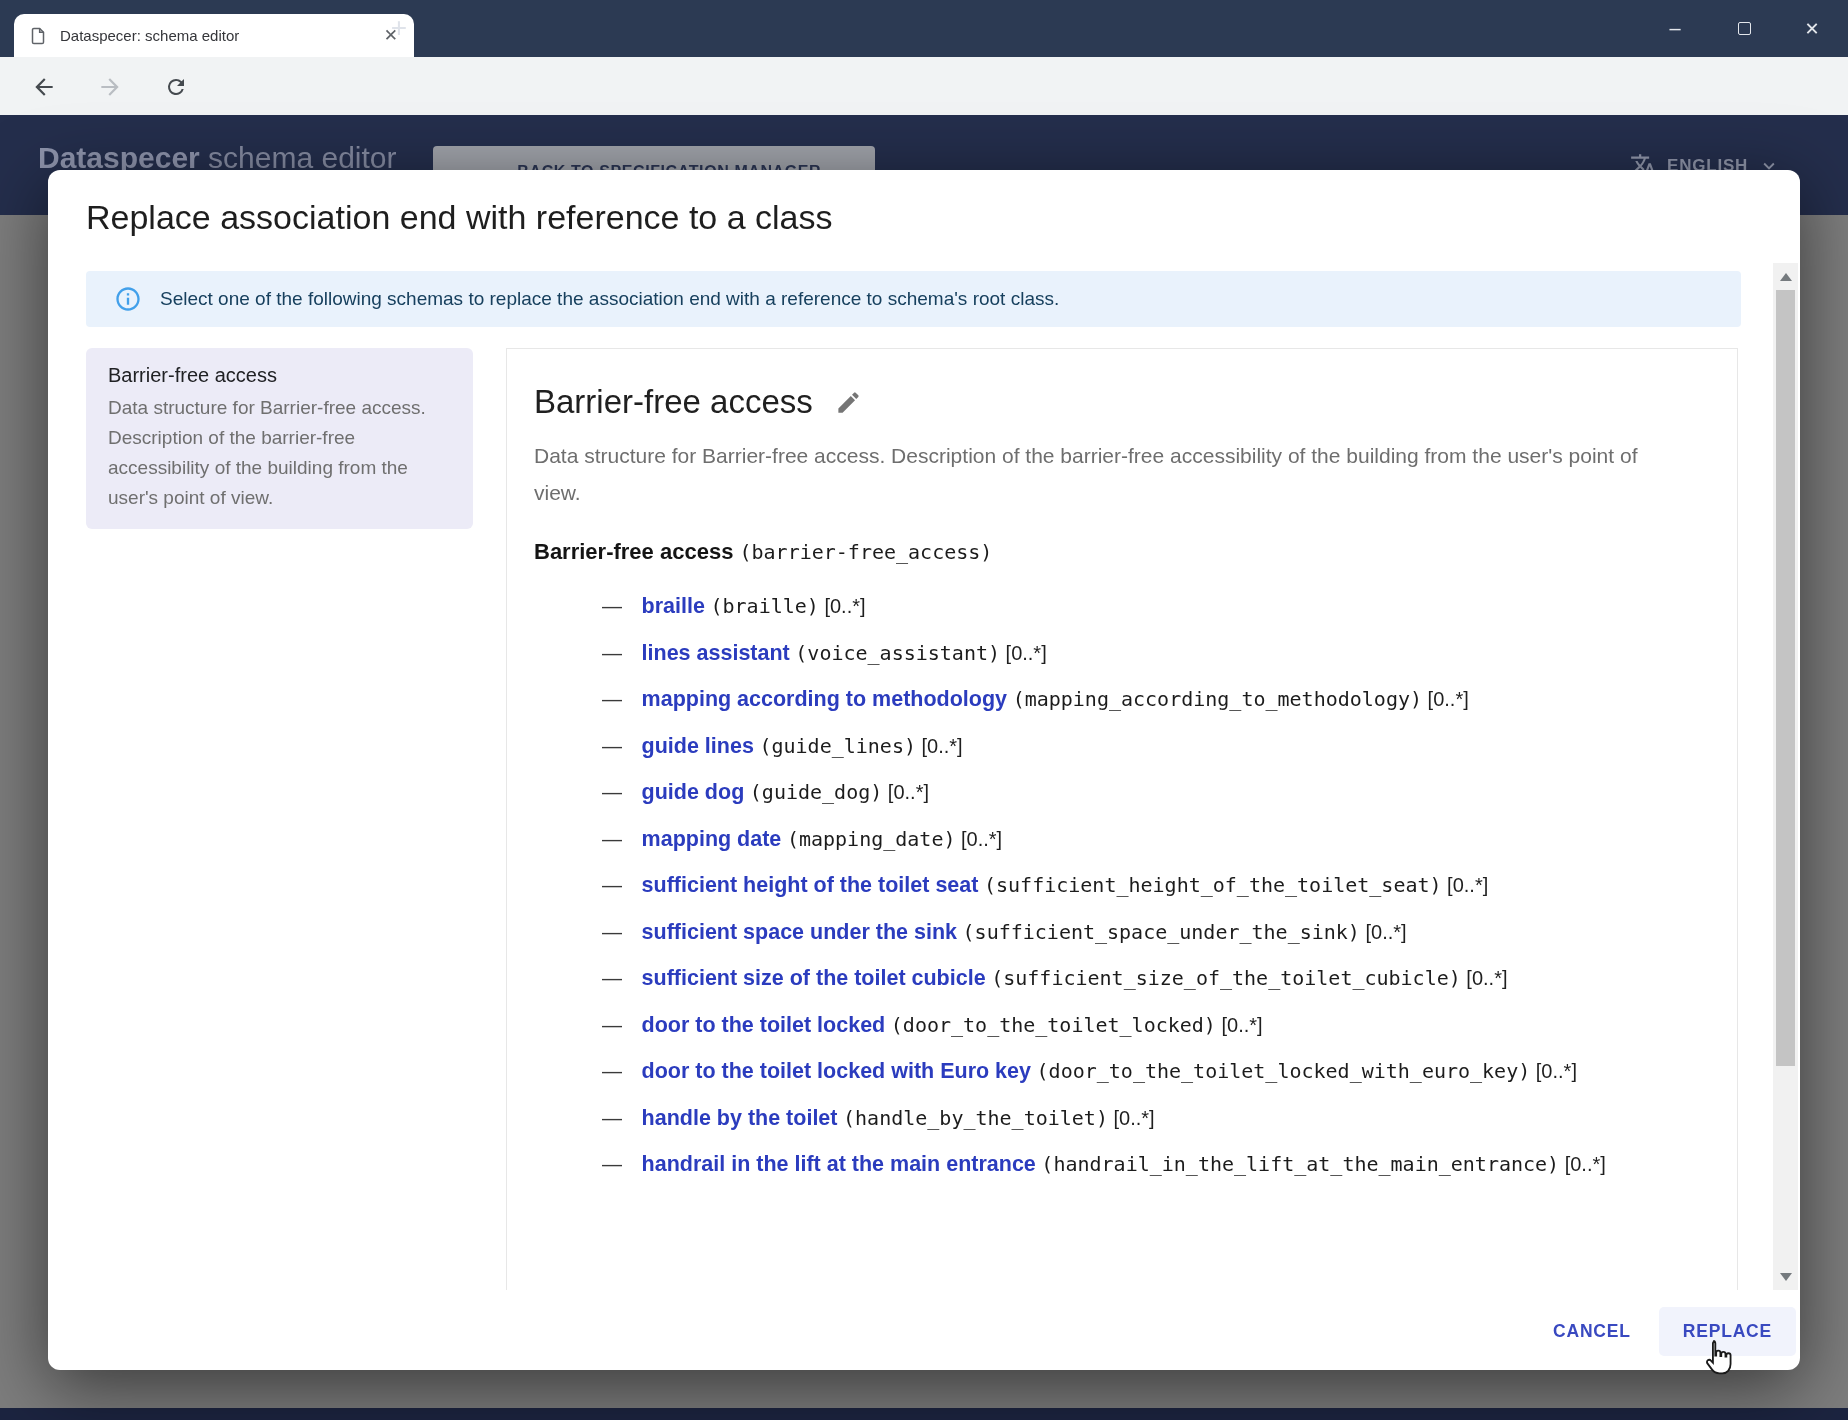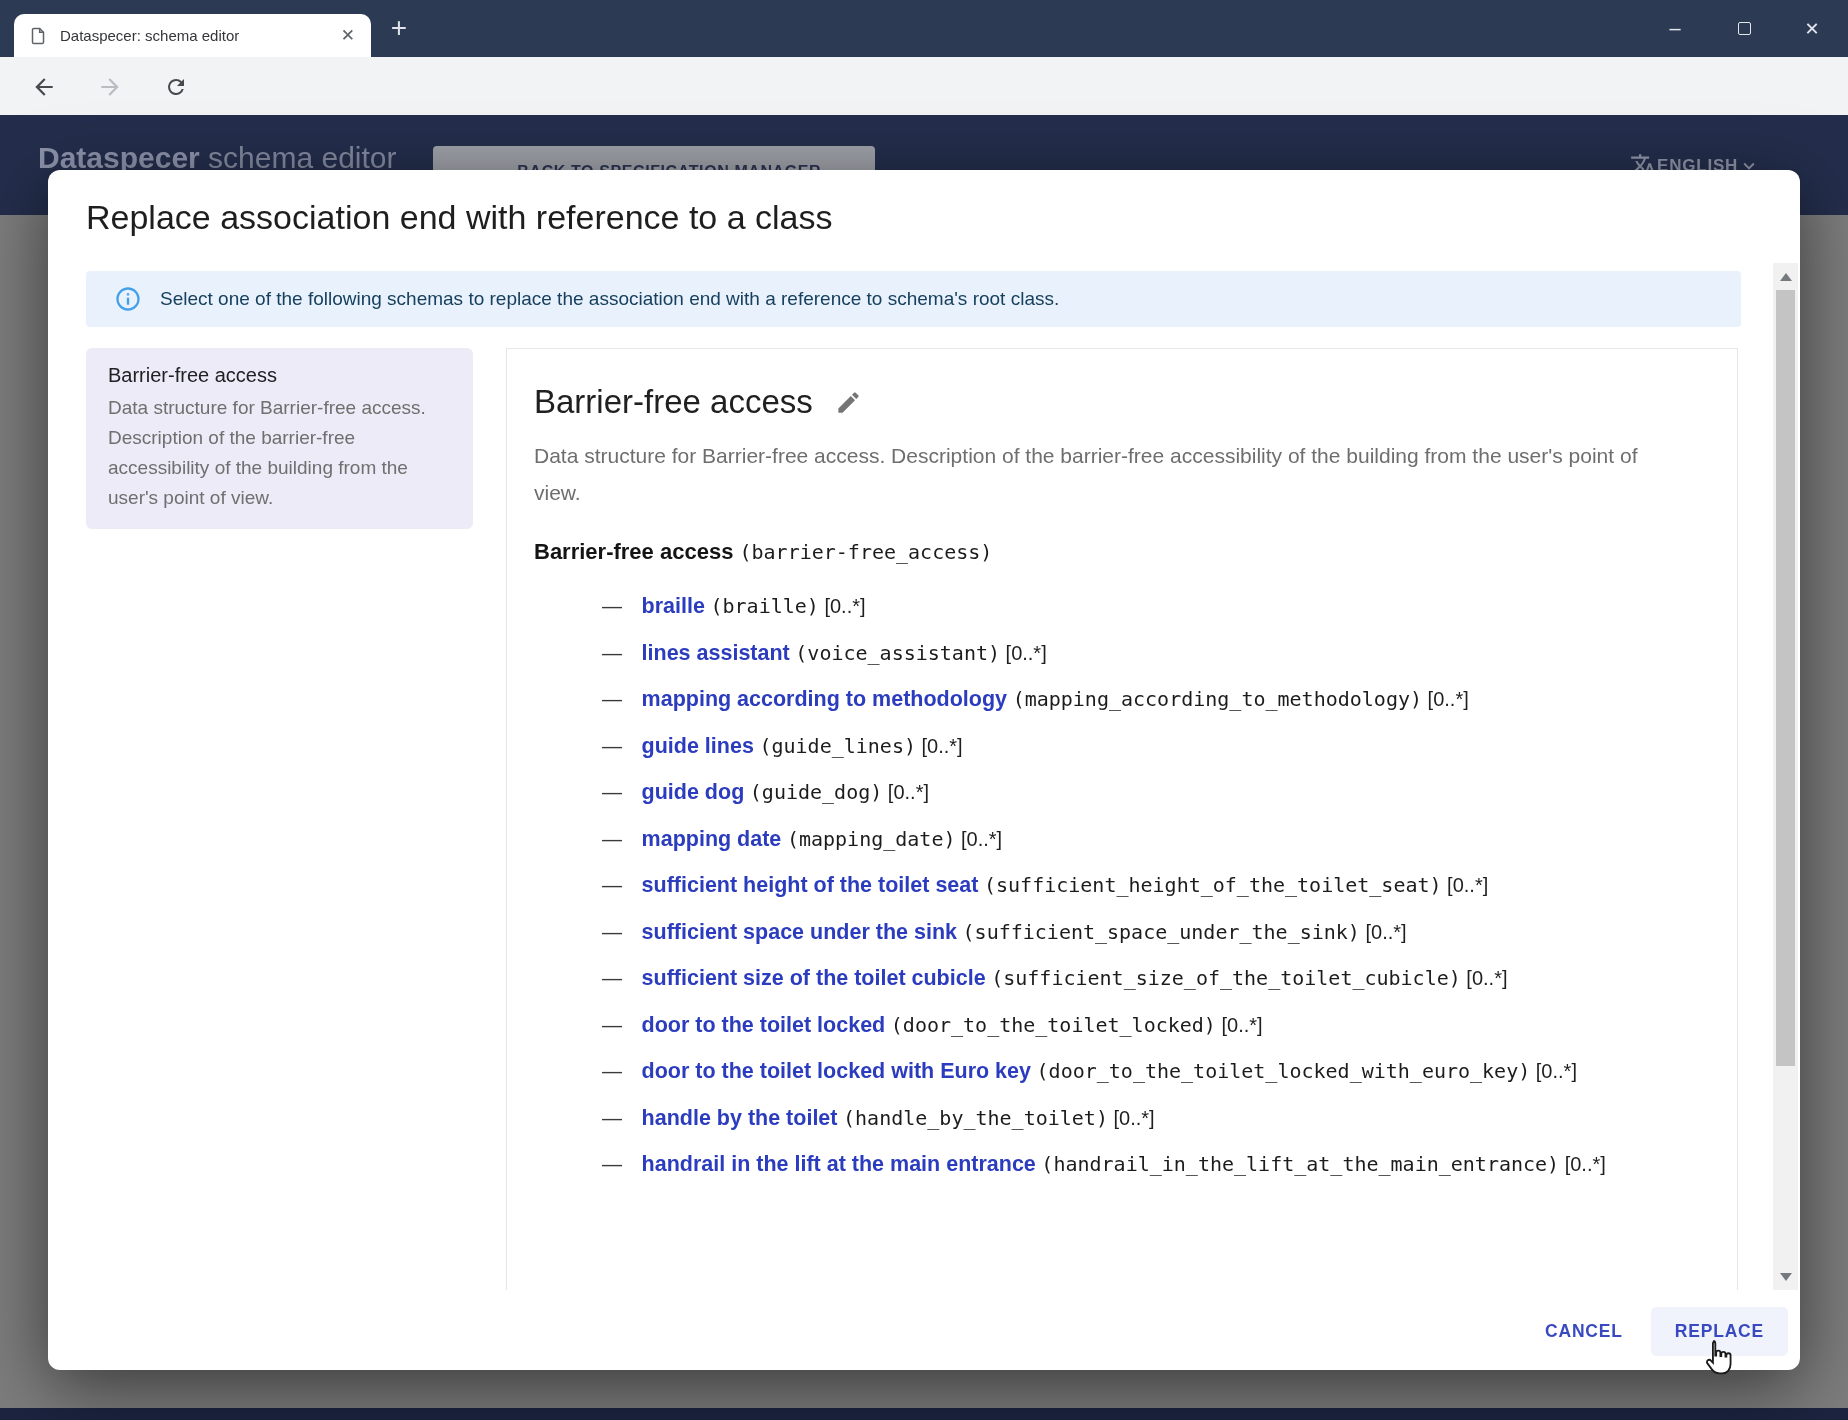--- a/index.html
+++ b/index.html
@@ -2,21 +2,21 @@
 <html><head>
 <meta charset="utf-8">
 <style>
   * { margin:0; padding:0; box-sizing:border-box; }
   html,body { width:1848px; height:1420px; overflow:hidden; background:#fff;
     font-family:"Liberation Sans", sans-serif; }
   .screen { position:relative; width:1848px; height:1420px; overflow:hidden; }
 
   
   .tabbar { position:absolute; left:0; top:0; width:1848px; height:57px; background:#2c3a53; }
-  .tab { position:absolute; left:14px; top:14px; width:357px; height:43px; background:#ffffff;
+  .tab { position:absolute; left:14px; top:14px; width:400px; height:43px; background:#ffffff;
     border-radius:10px 10px 0 0; display:flex; align-items:center; padding:0 12px 0 14px; }
   .tab-title { flex:1; font-size:15px; color:#35363a; white-space:nowrap; overflow:hidden; margin-left:12px; }
   .tab-close { font-size:17px; color:#5f6368; padding:0 4px; cursor:default; }
   .newtab { position:absolute; left:384px; top:12px; width:30px; height:34px; color:#dfe3ea;
     font-size:28px; font-weight:300; text-align:center; line-height:32px; }
   .winctl { position:absolute; top:0; height:57px; width:46px; display:flex; align-items:center;
     justify-content:center; color:#e4e7ec; }
   .win-min { left:1652px; font-size:20px; }
   .win-max { left:1721px; }
   .win-max .sq { width:13px; height:13px; border:1.6px solid #e4e7ec; border-radius:2px; }
@@ -35,21 +35,21 @@
   .dots { position:absolute; left:1786px; top:84px; width:40px; display:flex; gap:5px; justify-content:center; }
   .dots i { width:5px; height:5px; border-radius:50%; background:#5f6368; }
 
   
   .app-header { position:absolute; left:0; top:115px; width:1848px; height:100px; background:#242e4c; }
   .brand { position:absolute; left:38px; top:26px; font-size:30px; color:#848aa0; white-space:nowrap; }
   .brand b { color:#8d93ab; font-weight:700; }
   .back-btn { position:absolute; left:433px; top:31px; width:442px; height:52px; background:#9fa2a9;
     border-radius:4px; display:flex; align-items:center; justify-content:center; gap:14px;
     color:#2b3553; font-size:16px; font-weight:700; letter-spacing:.6px; }
-  .lang { position:absolute; left:1630px; top:37px; display:flex; align-items:center; 
+  .lang { position:absolute; left:1630px; top:37px; display:flex; align-items:center; gap:10px;
     color:#8f95a9; font-size:17px; font-weight:700; letter-spacing:.8px; }
   .page-gray { position:absolute; left:0; top:215px; width:1848px; height:1193px; background:#7d7d7d; }
   .app-footer { position:absolute; left:0; top:1408px; width:1848px; height:12px; background:#1c2440; }
 
   
   .modal { position:absolute; left:48px; top:170px; width:1752px; height:1200px; background:#ffffff;
     border-radius:12px; box-shadow:0 16px 70px rgba(0,0,0,.55); }
   .modal-title { position:absolute; left:38px; top:28px; font-size:34px; font-weight:500; color:#1e1e1e; }
   .modal-body { position:absolute; left:0; top:93px; width:1725px; height:1027px; overflow:hidden;
     padding:8px 0 0 38px; }
@@ -75,21 +75,21 @@
   
   .sbar { position:absolute; left:1725px; top:93px; width:25px; height:1027px; background:#f1f1f1; }
   .sbar .arr { position:absolute; left:0; width:25px; height:27px; display:flex; align-items:center; justify-content:center; }
   .sbar .tri-up { width:0; height:0; border-left:6px solid transparent; border-right:6px solid transparent;
     border-bottom:8px solid #757a7e; }
   .sbar .tri-dn { width:0; height:0; border-left:6px solid transparent; border-right:6px solid transparent;
     border-top:8px solid #757a7e; }
   .sbar .thumb { position:absolute; left:3px; top:27px; width:19px; height:776px; background:#c4c4c4; }
 
   .modal-footer { position:absolute; left:0; top:1122px; width:1752px; height:78px; display:flex;
-    align-items:center; justify-content:flex-end; gap:8px; padding-right:12px; }
+    align-items:center; justify-content:flex-end; gap:8px; padding-right:4px; }
   .btn { font-size:17.5px; font-weight:700; letter-spacing:.8px; color:#3949c0; padding:14px 20px;
     border:none; background:transparent; border-radius:5px; font-family:inherit; }
   .btn.replace { background:#f1f3fc; padding:14px 24px; }
 
   .cursor { position:absolute; left:1698px; top:1338px; z-index:99; }
 </style>
 </head>
 <body>
 
 <div class="screen">

